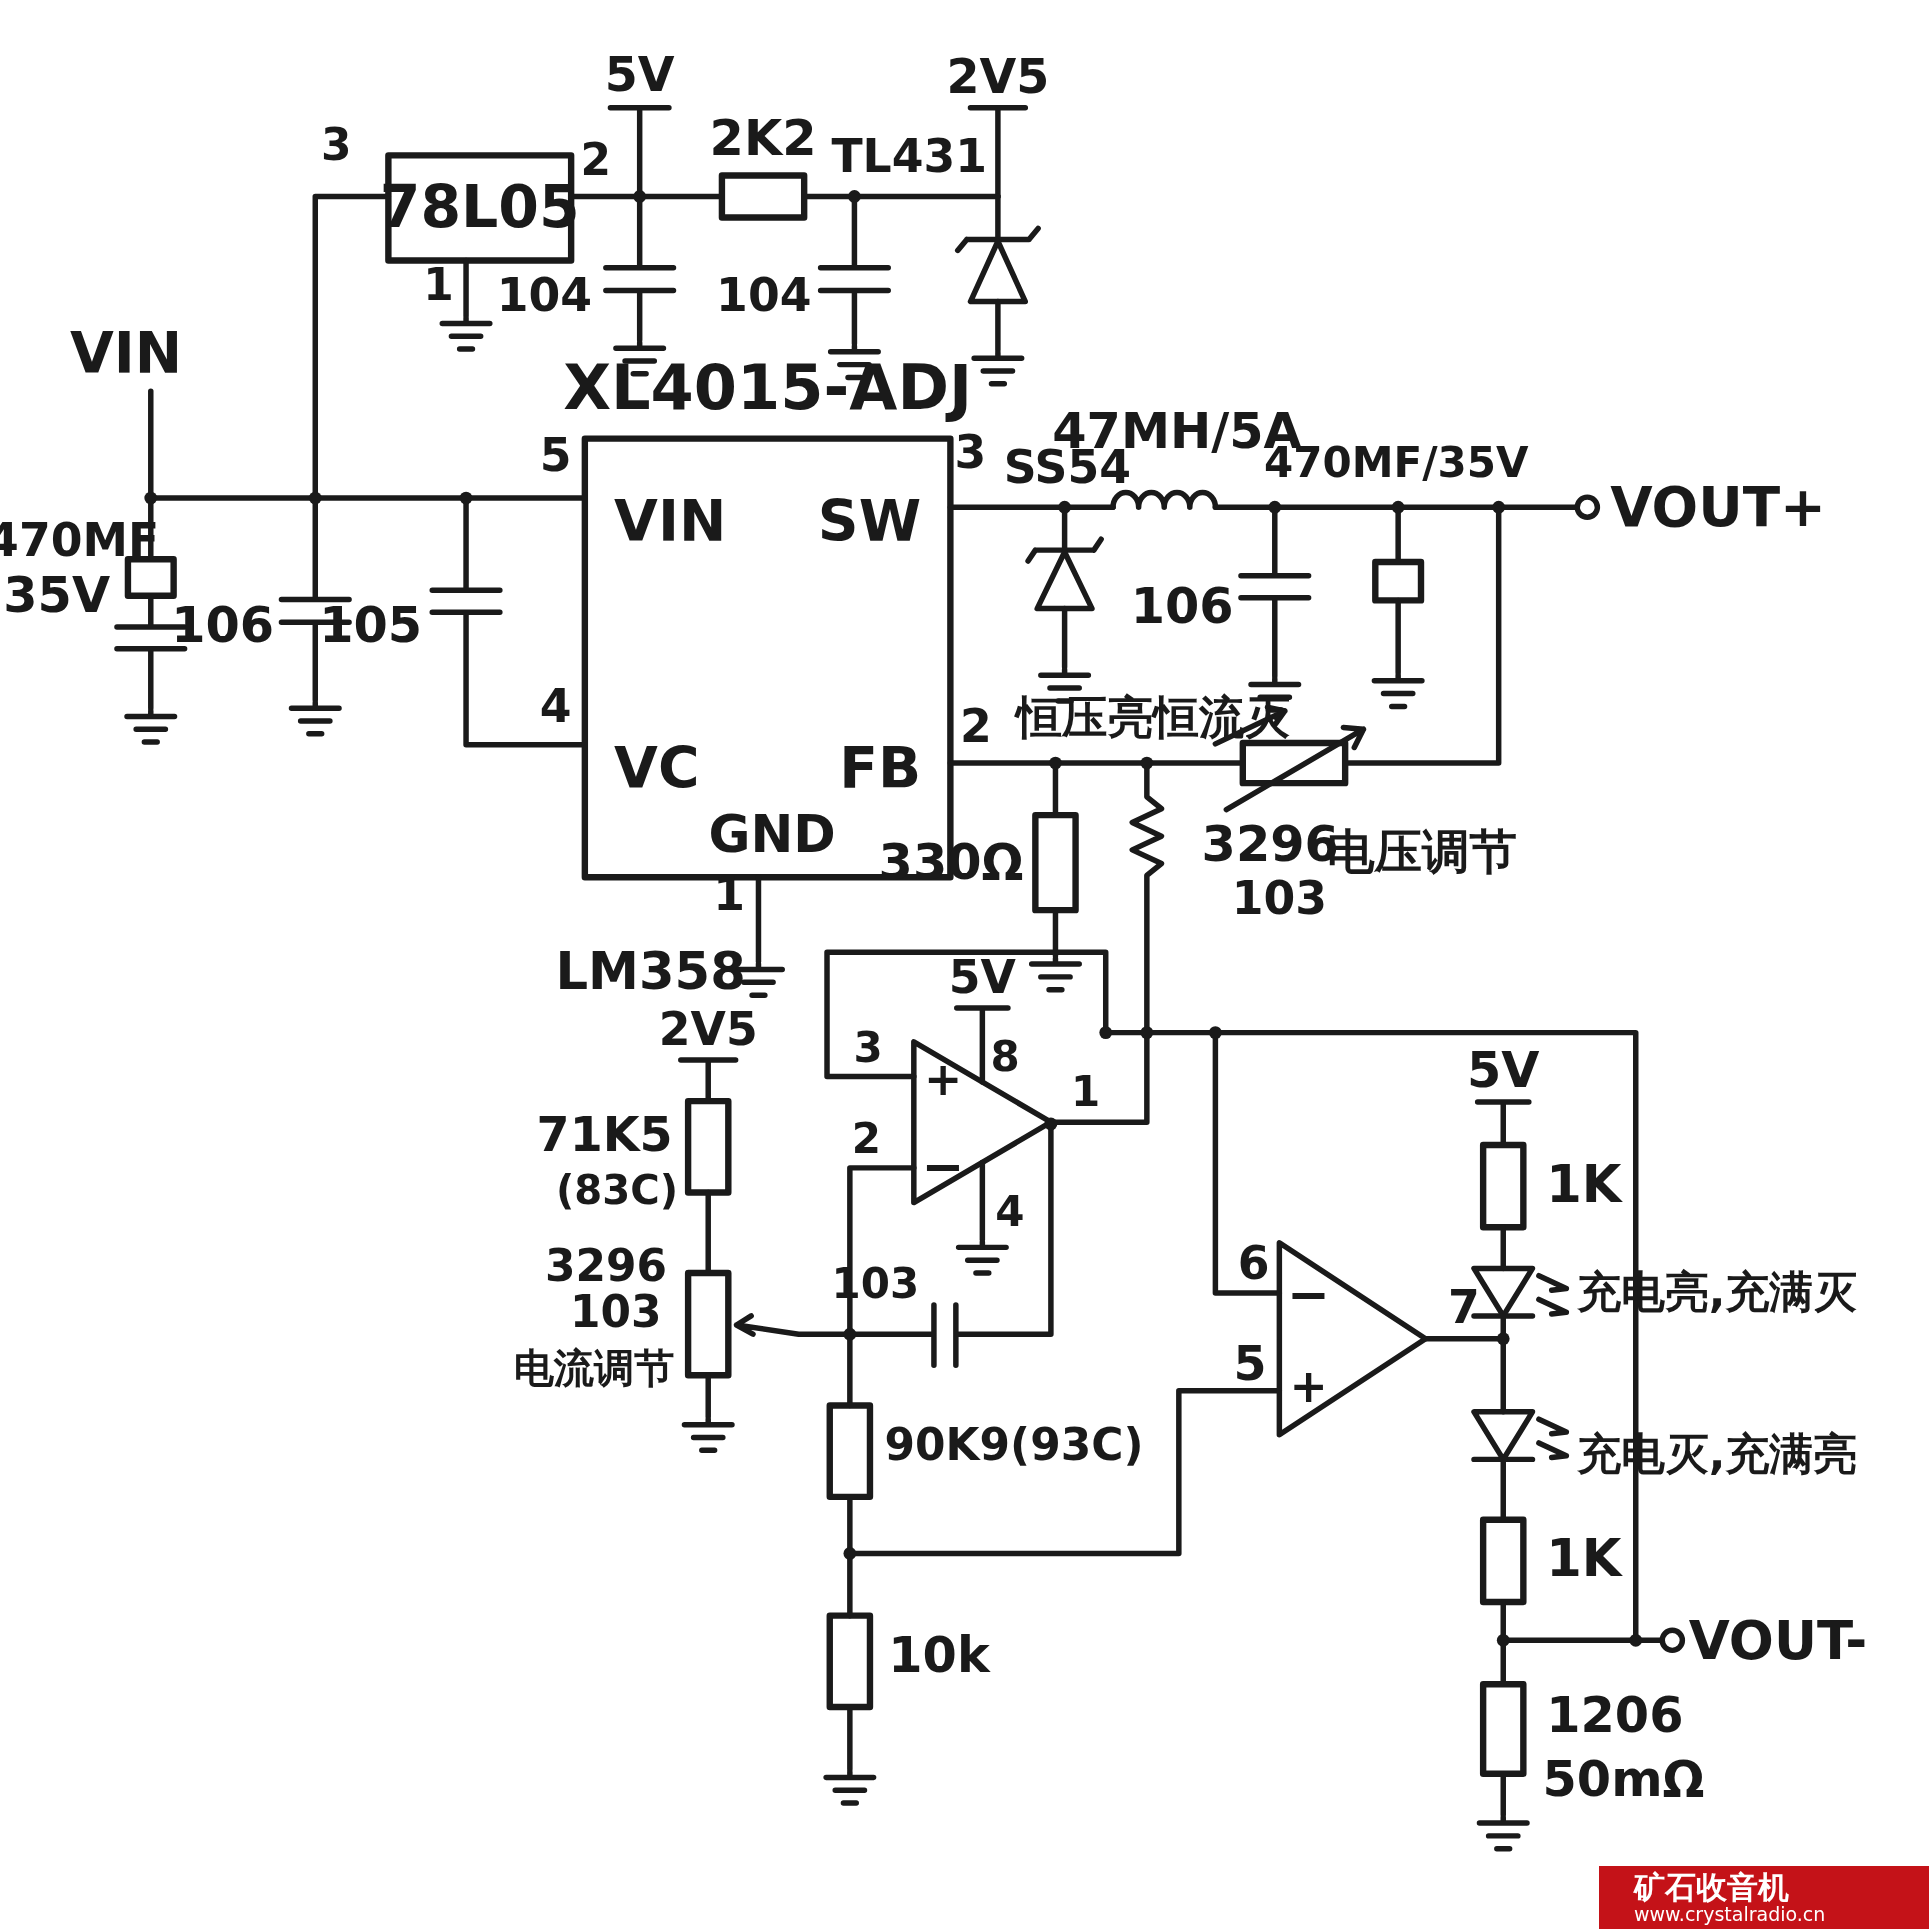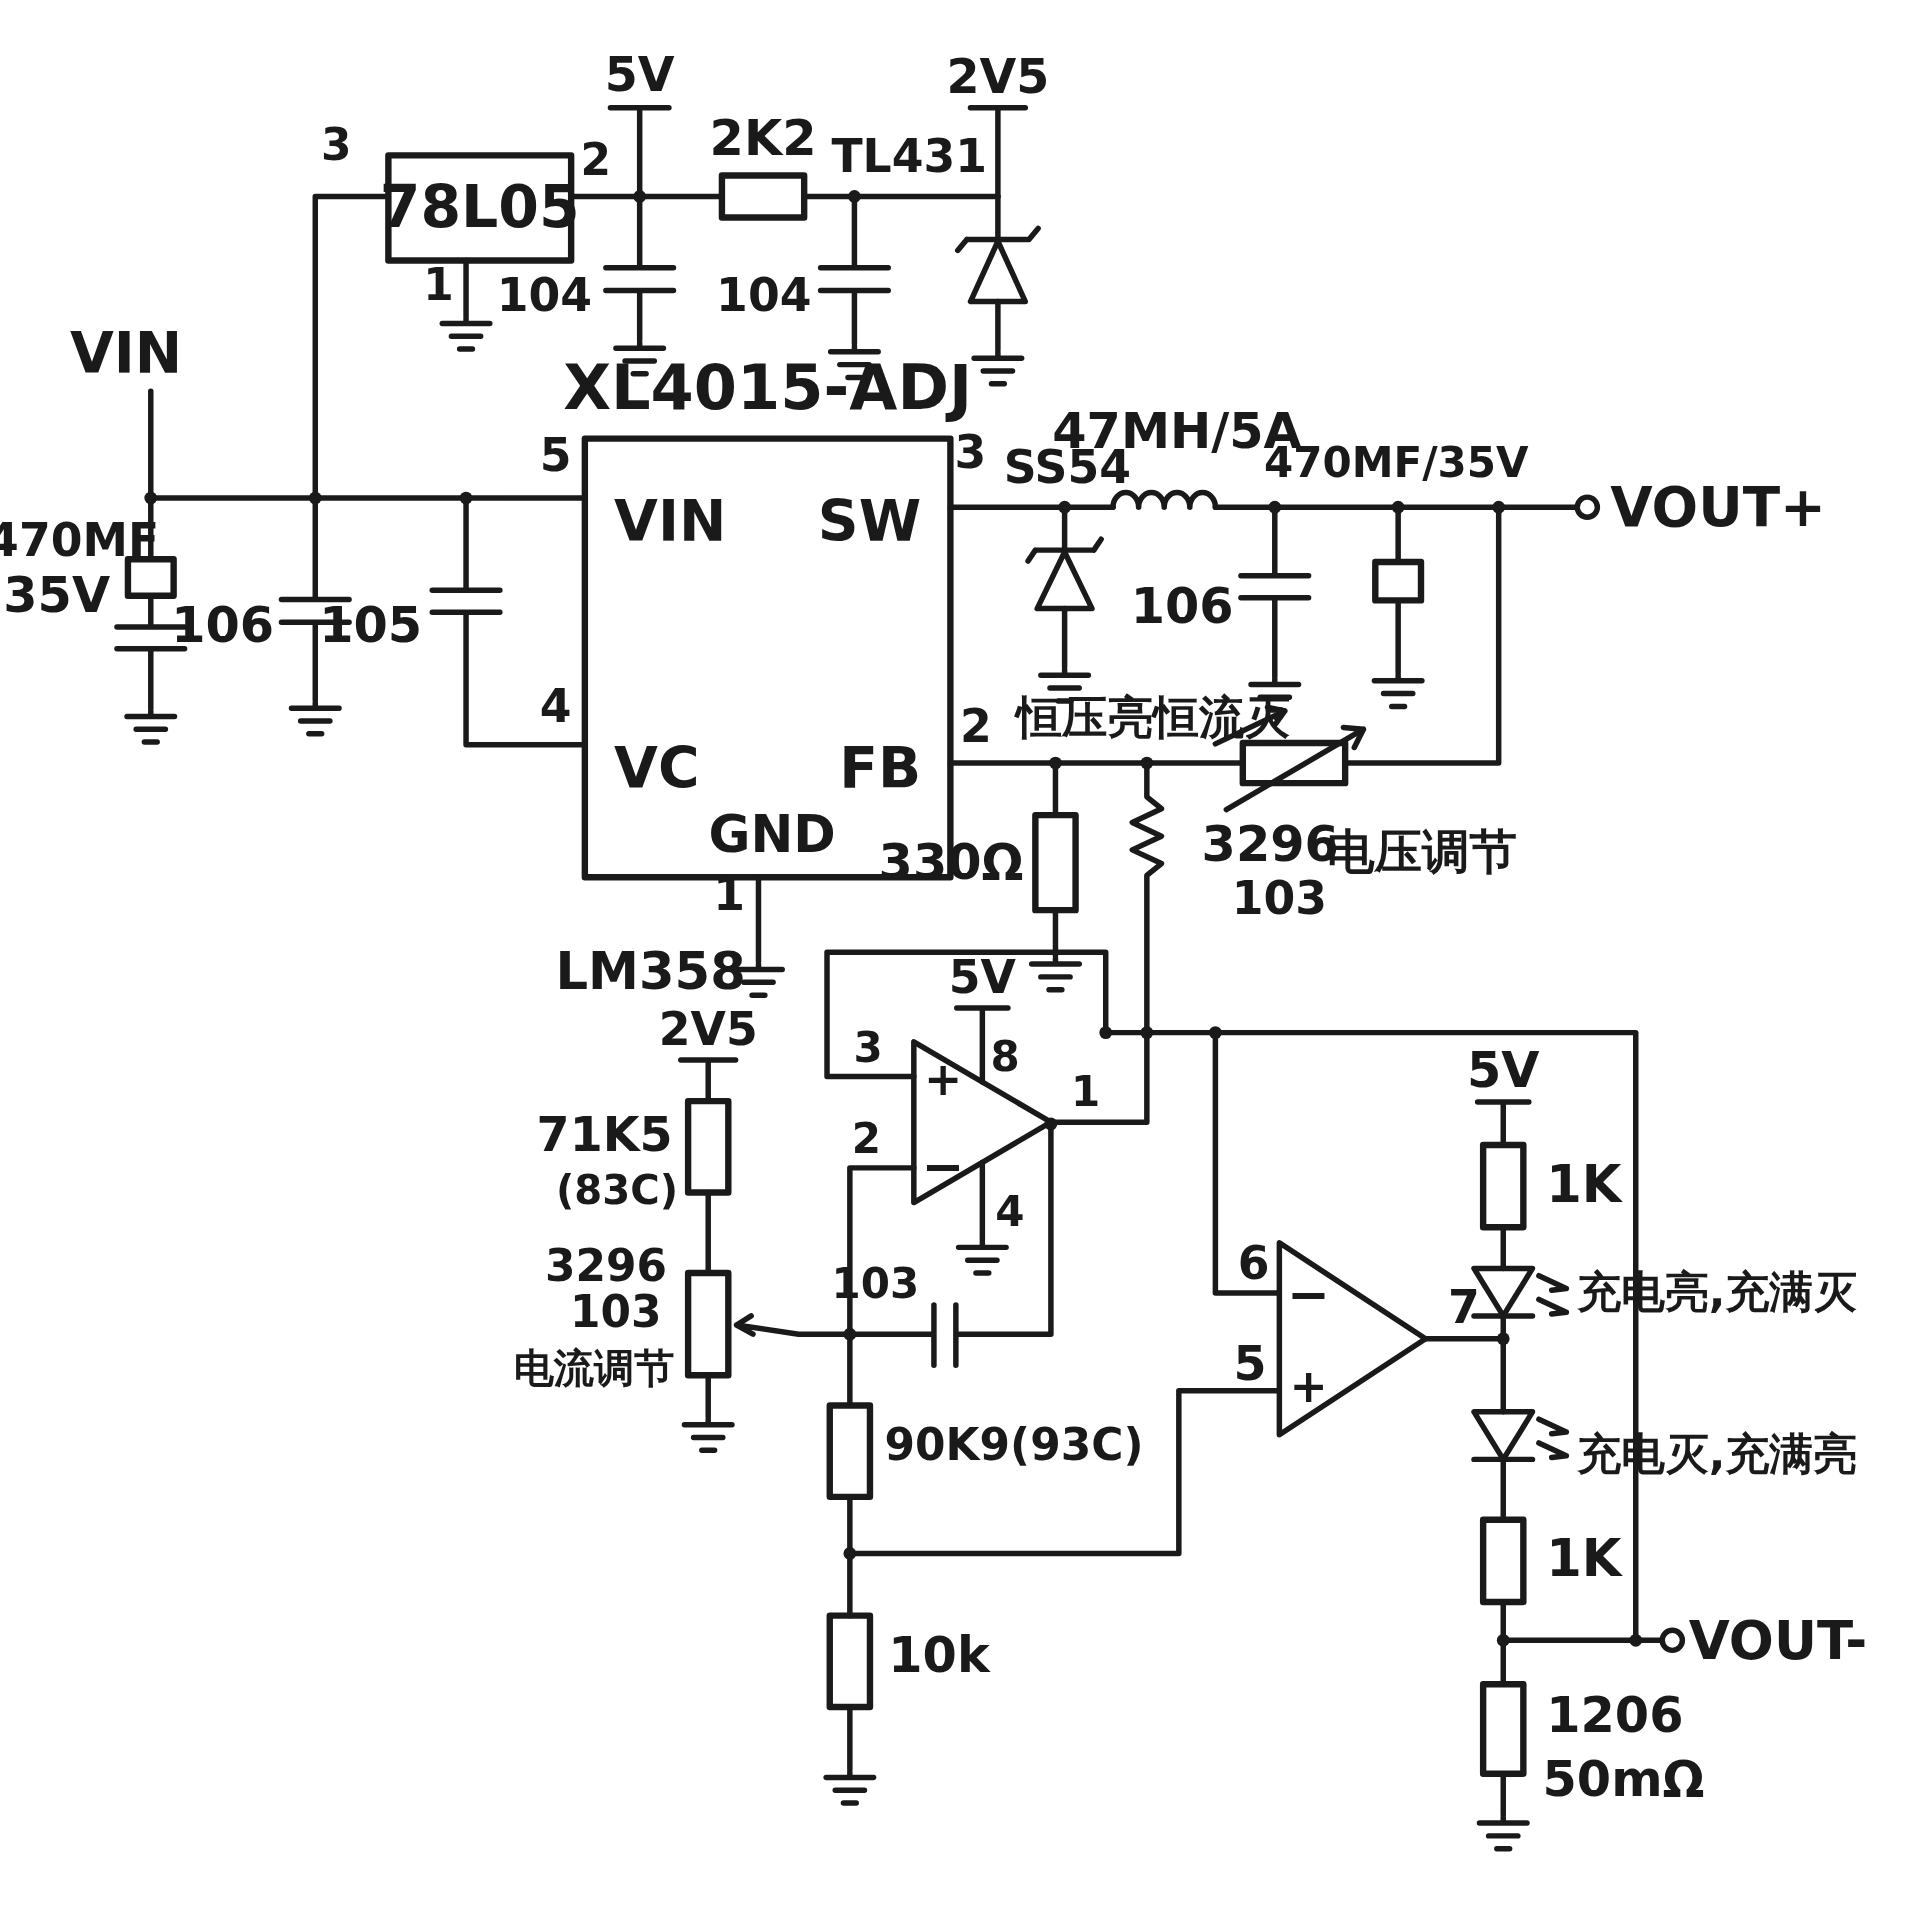--- a/index.html
+++ b/index.html
@@ -263,14 +263,18 @@
     <text x="1692" y="1315" class="t t56">1K</text>
     <text x="1692" y="1725" class="t t56">1K</text>
     <text x="1726" y="1430" class="t t48">充电亮,充满灭</text>
     <text x="1726" y="1608" class="t t48">充电灭,充满亮</text>
     <text x="1692" y="1895" class="t t54">1206</text>
     <text x="1688" y="1965" class="t t54">50mΩ</text>
     <text x="1848" y="1815" class="t t58">VOUT-</text>
   </g>
 </svg>
 
+  <div class="watermark">
+    <div class="wm-title">矿石收音机</div>
+    <div class="wm-url">www.crystalradio.cn</div>
+  </div>
 </div>
 
 
 </body></html>

